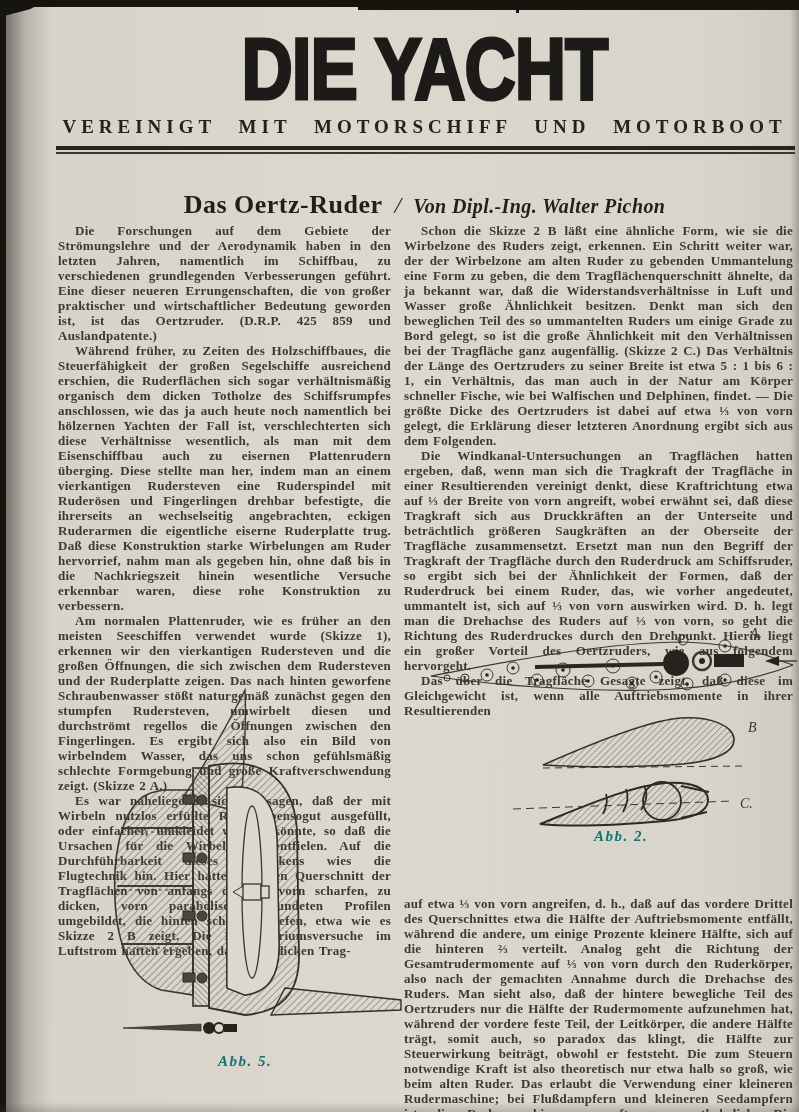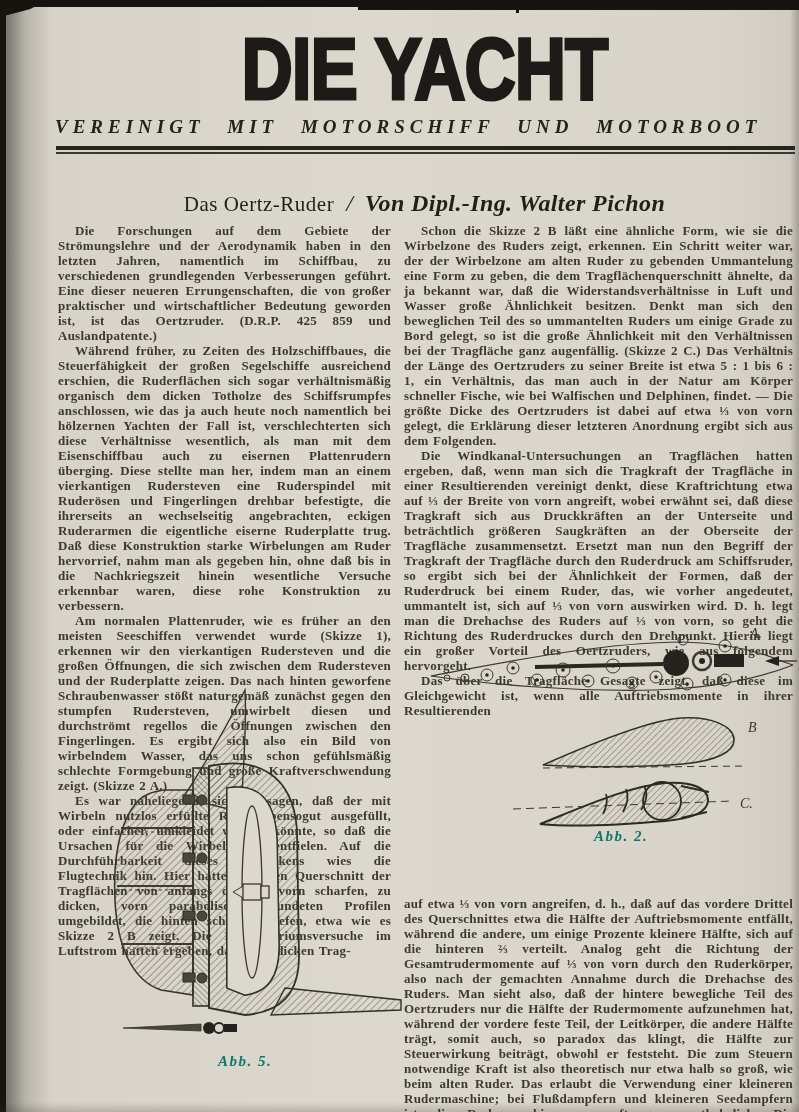--- a/index.html
+++ b/index.html
@@ -21,33 +21,33 @@
     clip-path:polygon(0 0,100% 0,62% 55%,0 100%);}
   .top-tick{position:absolute;left:516px;top:0;width:3px;height:13px;background:#16140f;}
 
   .masthead-title{
     position:absolute;left:55px;right:5px;top:20px;text-align:center;
     font-family:"Liberation Sans",sans-serif;font-weight:700;font-size:71px;
     color:#1d1b17;-webkit-text-stroke:2.6px #1d1b17;letter-spacing:-1px;
     transform:scaleY(1.22);transform-origin:top center;white-space:nowrap;
   }
   .masthead-subtitle{
-    position:absolute;left:55px;right:5px;top:116px;text-align:left;
-    font-style:italic;font-weight:700;font-size:19px;color:#24221e;
+    position:absolute;left:55px;right:5px;top:116px;text-align:center;
+    font-weight:700;font-size:19px;color:#24221e;
     letter-spacing:5px;word-spacing:13px;white-space:nowrap;
   }
   .rule-thick{position:absolute;left:56px;right:4px;top:146px;height:3.5px;background:#26241f;}
   .rule-thin{position:absolute;left:56px;right:4px;top:152px;height:1.6px;background:#3a3730;}
 
   .article-heading{
     position:absolute;left:55px;right:5px;top:190px;text-align:center;color:#211f1a;white-space:nowrap;
   }
-  .article-heading .a-title{font-weight:400;font-size:21px;letter-spacing:.5px;}
+  .article-heading .a-title{font-weight:700;font-size:26px;letter-spacing:.5px;}
   .article-heading .a-sep{font-size:24px;font-style:italic;margin:0 8px;color:#2b2923;}
-  .article-heading .a-byline{font-style:italic;font-weight:700;font-size:24px;letter-spacing:.4px;}
+  .article-heading .a-byline{font-style:italic;font-weight:700;font-size:20px;letter-spacing:.4px;}
 
   .col{position:absolute;color:#3d3930;}
   .col p{
     margin:0;text-indent:17px;text-align:justify;
     font-size:13px;line-height:15px;letter-spacing:.25px;word-spacing:1px;font-weight:bold;
   }
   .col p.noindent{text-indent:0;}
   .col-left{left:58px;top:223px;width:333px;}
   .col-right{left:404px;top:223px;width:389px;}
   .col-right-bottom{left:404px;top:896px;width:389px;}

